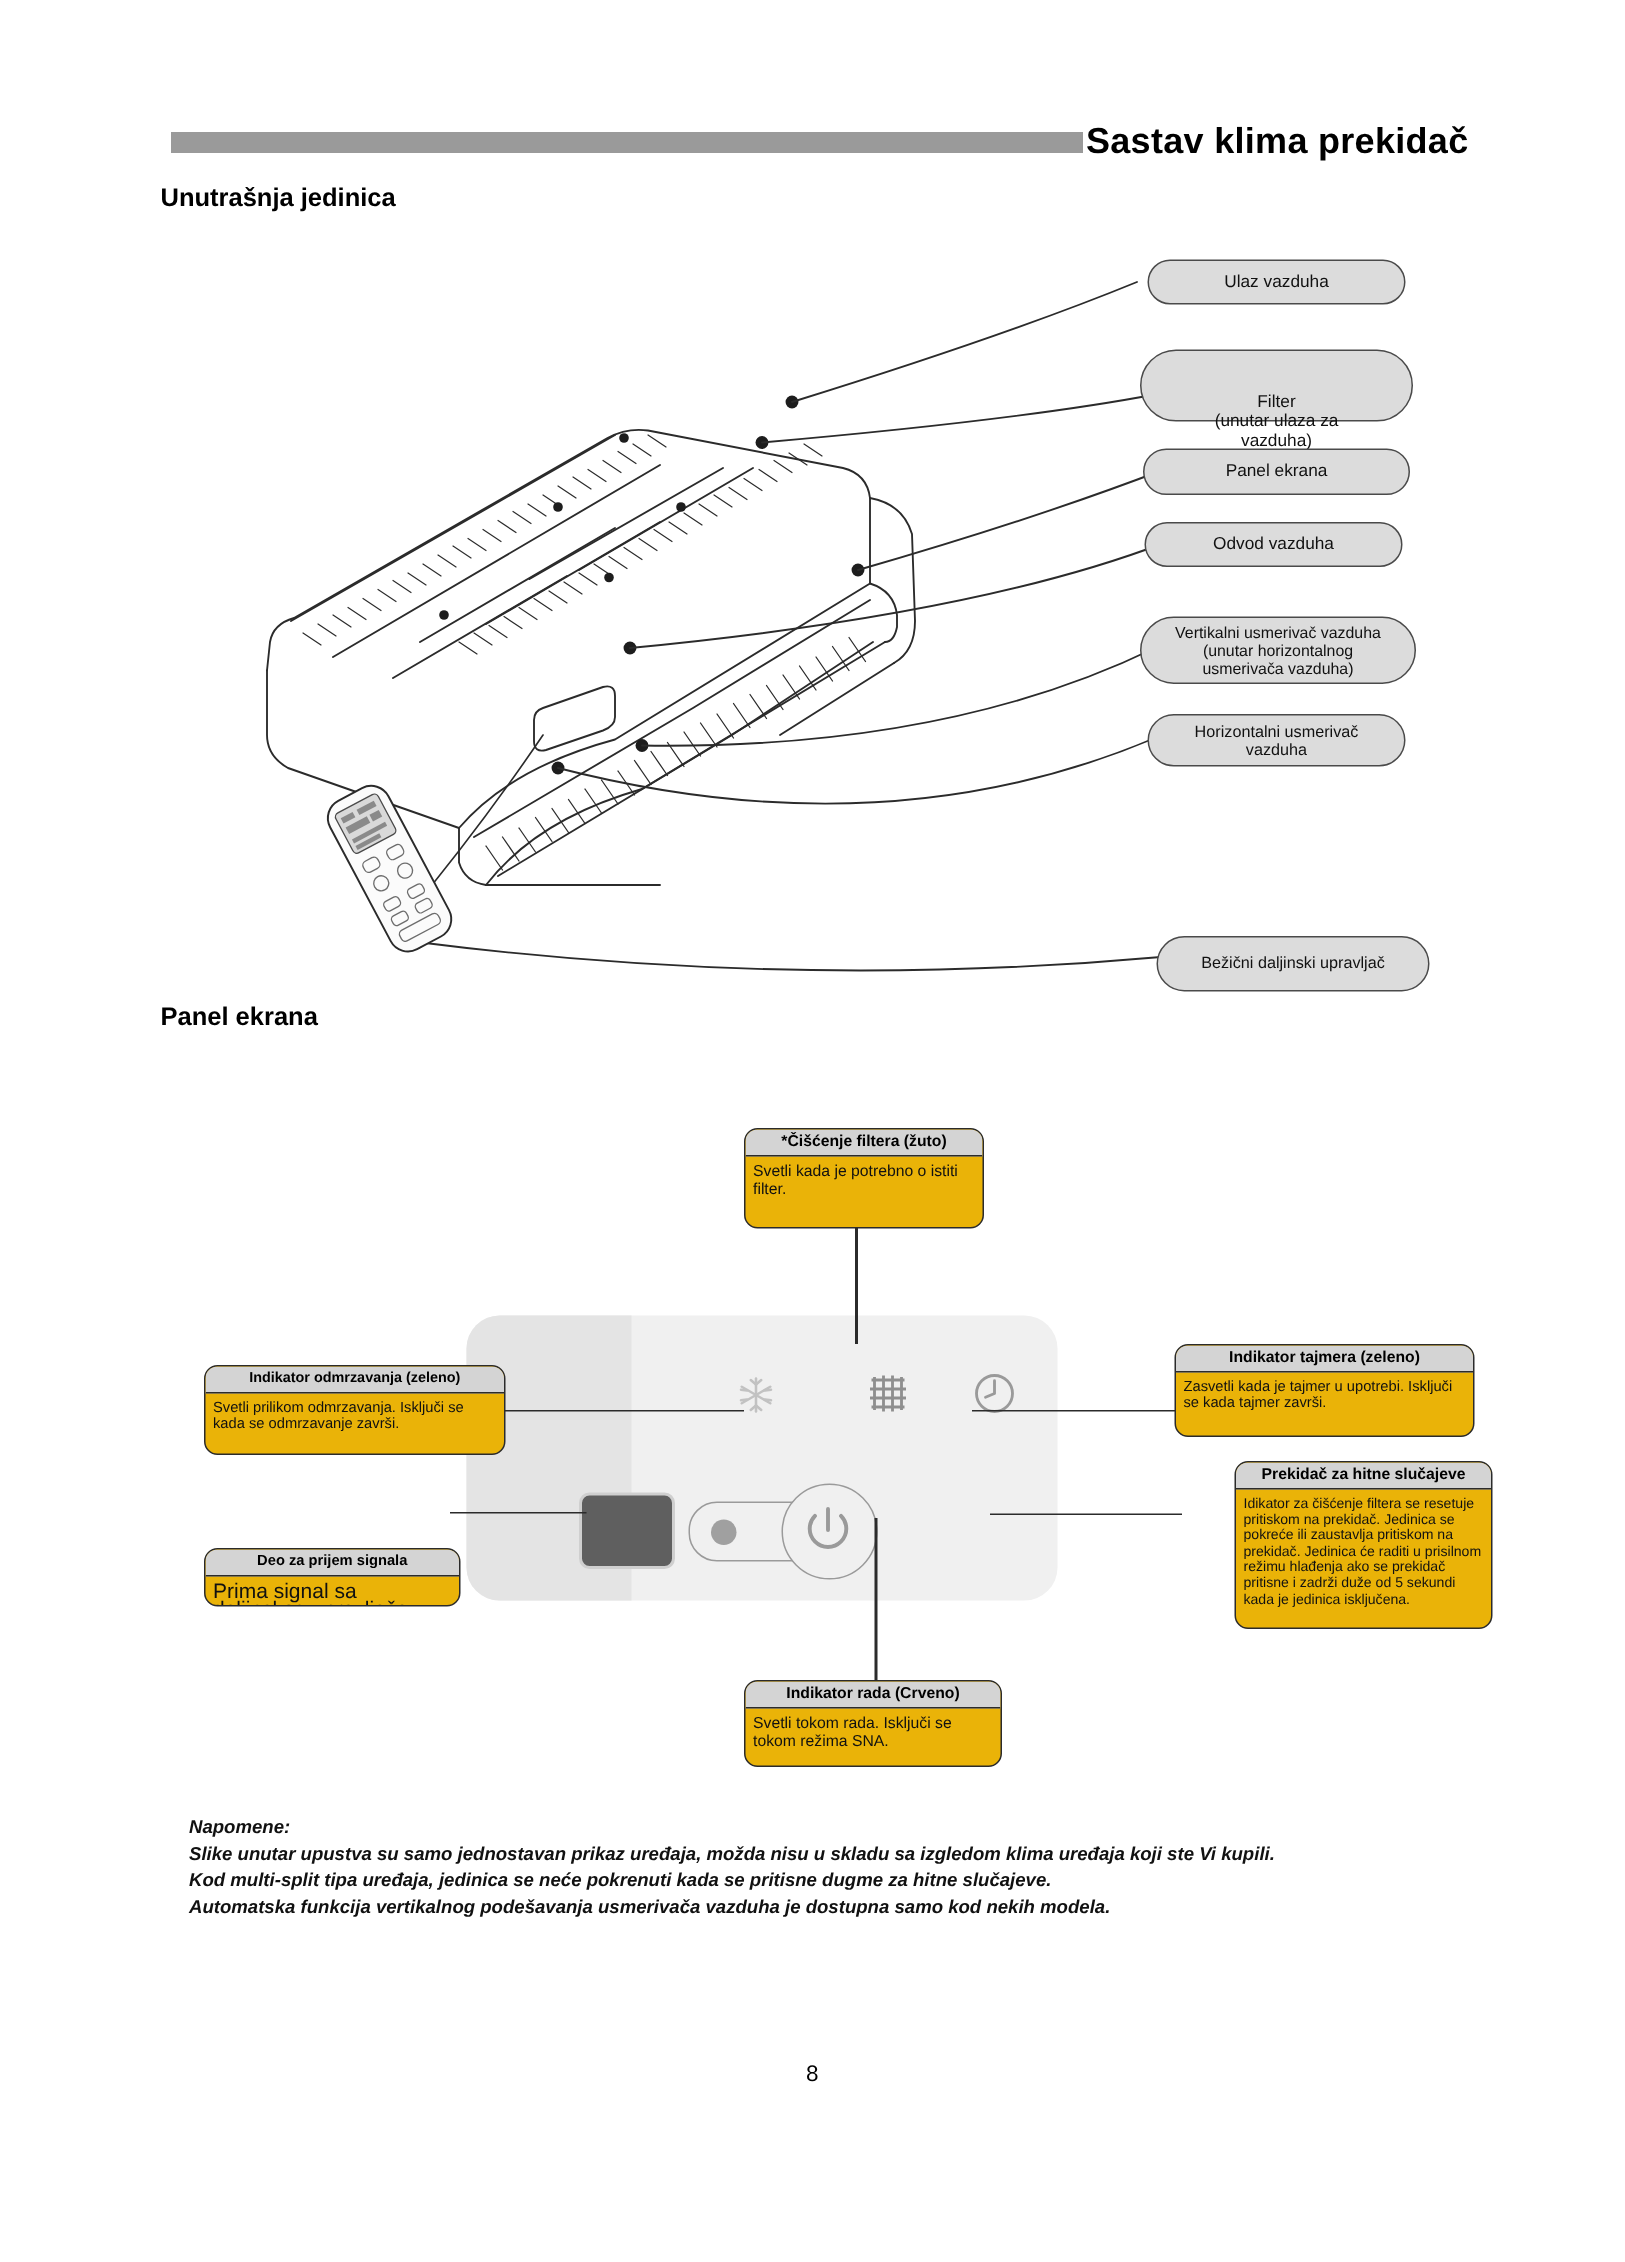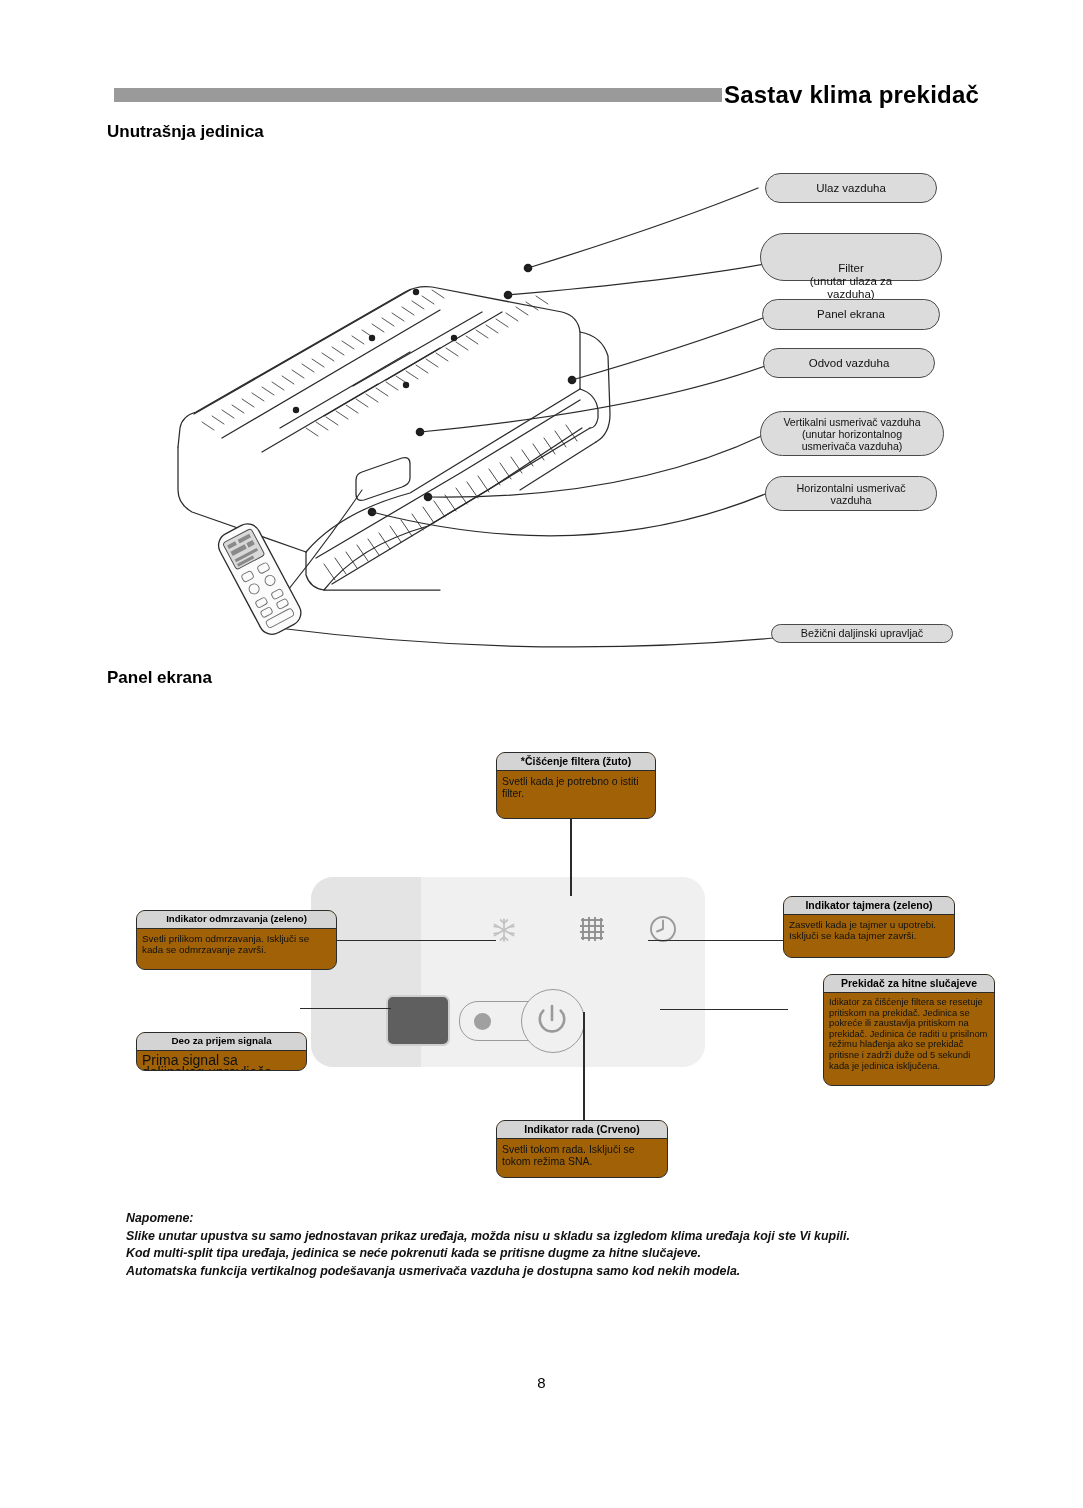--- a/index.html
+++ b/index.html
@@ -20,21 +20,21 @@
 
   
   .pill{
     position:absolute;background:#dcdcdc;border:1px solid #4a4a4a;border-radius:40px;
     display:flex;align-items:center;justify-content:center;text-align:center;
     font-size:11.5px;line-height:13px;color:#111;box-sizing:border-box;padding:2px 6px;
   }
 
   
   .box{
-    position:absolute;background:#a16207;border:1.6px solid #2b2b2b;border-radius:9px;
+    position:absolute;background:#eab308;border:1.6px solid #2b2b2b;border-radius:9px;
     box-sizing:border-box;overflow:hidden;
   }
   .box .bx-head{
     background:#d4d4d4;border-bottom:1.4px solid #2b2b2b;
     font-size:10.5px;font-weight:bold;text-align:center;padding:2px 3px 3px;line-height:12px;
   }
   .box .bx-body{
     font-size:10.5px;line-height:12.2px;padding:4px 5px 3px;color:#111;
   }
   .box.tight .bx-body{font-size:10px;line-height:11.4px;}
@@ -272,21 +272,21 @@
     <span style="white-space:pre-line;">Vertikalni usmerivač vazduha
 (unutar horizontalnog
 usmerivača vazduha)</span>
   </div>
 
   <div class="pill" style="left:765px;top:476px;width:172px;height:35px;font-size:10.8px;line-height:12px;">
     <span style="white-space:pre-line;">Horizontalni usmerivač
 vazduha</span>
   </div>
 
-  <div class="pill" style="left:771px;top:624px;width:182px;height:19px;font-size:10.8px;">
+  <div class="pill" style="left:771px;top:624px;width:182px;height:37px;font-size:10.8px;">
     <span>Bežični daljinski upravljač</span>
   </div>
 
   <div class="section-title" id="sec-panel">Panel ekrana</div>
 
   <div id="panel-surface">
     <div id="panel-leftblock"></div>
 
     <span class="icon-slot" style="left:178px;top:38px;">
       <svg width="30" height="30" viewBox="0 0 30 30">
@@ -357,21 +357,21 @@
   <div class="box" style="left:136px;top:910px;width:201px;height:60px;">
     <div class="bx-head" style="font-size:9.6px;">Indikator  odmrzavanja  (zeleno)</div>
     <div class="bx-body" style="font-size:9.8px;line-height:11.4px;">Svetli prilikom odmrzavanja. Isključi se kada se odmrzavanje završi.</div>
   </div>
 
   <div class="box" style="left:136px;top:1032px;width:171px;height:39px;">
     <div class="bx-head" style="font-size:9.8px;">Deo za prijem signala</div>
     <div class="bx-body" style="font-size:14px;line-height:11.6px;">Prima signal sa daljinskog upravljača.</div>
   </div>
 
-  <div class="box" style="left:783px;top:896px;width:172px;height:62px;">
+  <div class="box" style="left:783px;top:896px;width:200px;height:62px;">
     <div class="bx-head">Indikator tajmera (zeleno)</div>
     <div class="bx-body" style="font-size:9.8px;line-height:11.4px;">Zasvetli kada je tajmer u upotrebi. Isključi se kada tajmer završi.</div>
   </div>
 
   <div class="box tight" style="left:823px;top:974px;width:172px;height:112px;">
     <div class="bx-head">Prekidač za hitne slučajeve</div>
     <div class="bx-body" style="font-size:9.4px;line-height:10.6px;">Idikator za čišćenje filtera se resetuje pritiskom na prekidač. Jedinica se pokreće ili zaustavlja pritiskom na prekidač. Jedinica će raditi u prisilnom režimu hlađenja ako se prekidač pritisne i zadrži duže od 5 sekundi kada je jedinica isključena.</div>
   </div>
 
   <div class="box" style="left:496px;top:1120px;width:172px;height:58px;">

